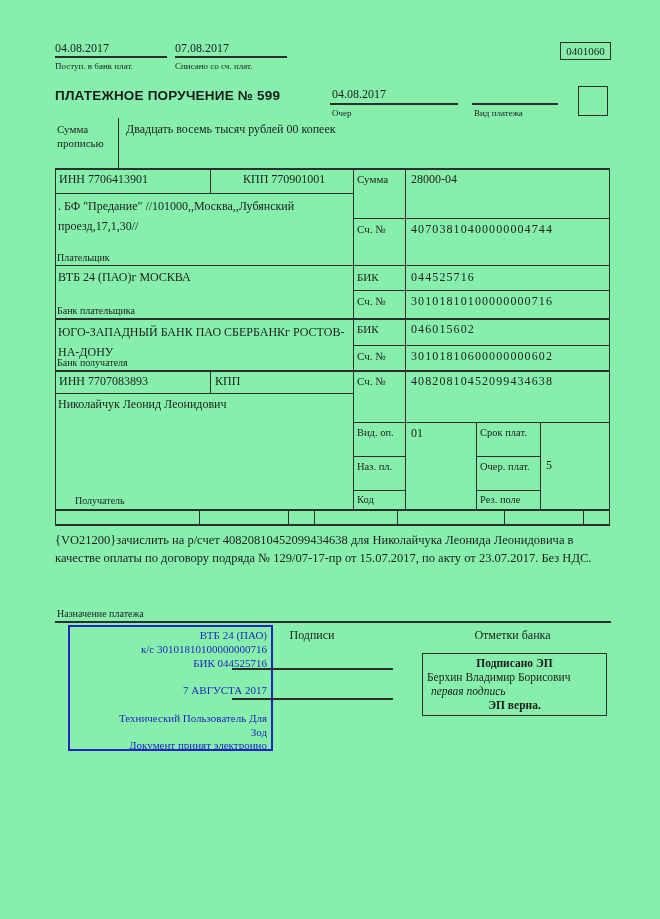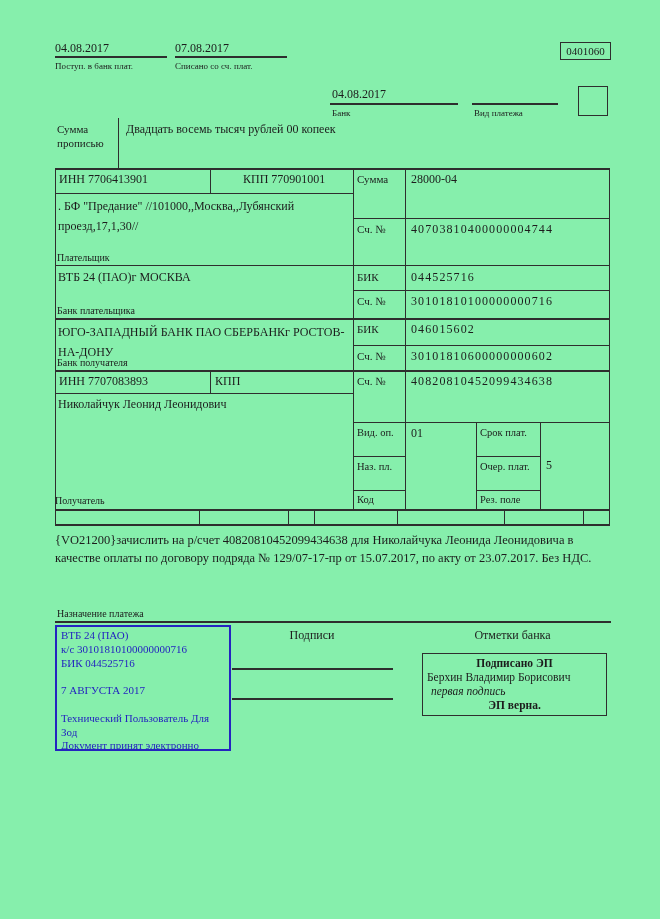--- a/index.html
+++ b/index.html
@@ -36,24 +36,25 @@
   <div class="tx" style="left:175px;top:41px;">07.08.2017</div>
   <div class="hl2" style="left:55px;top:56px;width:112px;"></div>
   <div class="hl2" style="left:175px;top:56px;width:112px;"></div>
   <div class="tx sm" style="left:55px;top:61px;">Поступ. в банк плат.</div>
   <div class="tx sm" style="left:175px;top:61px;">Списано со сч. плат.</div>
 
   <div class="box" style="left:560px;top:42px;width:51px;height:18px;">
     <div class="tx ctr" style="left:0;top:1px;width:100%;font-size:11px;">0401060</div>
   </div>
 
+  <div class="tx title" style="left:55px;top:89px;">ПЛАТЕЖНОЕ ПОРУЧЕНИЕ № 599</div>
   <div class="tx" style="left:332px;top:87px;">04.08.2017</div>
   <div class="hl2" style="left:330px;top:103px;width:128px;"></div>
   <div class="hl2" style="left:472px;top:103px;width:86px;"></div>
-  <div class="tx sm" style="left:332px;top:108px;">Банк</div>
+  <div class="tx sm" style="left:332px;top:108px;">Очер</div>
   <div class="tx sm" style="left:474px;top:108px;">Вид платежа</div>
   <div class="box" style="left:578px;top:86px;width:30px;height:30px;"></div>
 
   <div class="tx wrap" style="left:57px;top:122px;width:58px;font-size:11px;line-height:14px;">Сумма прописью</div>
   <div class="vl" style="left:118px;top:118px;height:50px;"></div>
   <div class="tx" style="left:126px;top:122px;">Двадцать восемь тысяч рублей 00 копеек</div>
 
   <div class="hl2" style="left:55px;top:168px;width:555px;"></div>
   <div class="hl" style="left:55px;top:193px;width:298px;"></div>
   <div class="hl" style="left:353px;top:218px;width:257px;"></div>
@@ -108,36 +109,36 @@
   <div class="tx num" style="left:411px;top:322px;">046015602</div>
   <div class="tx" style="left:357px;top:349px;font-size:11px;">Сч. №</div>
   <div class="tx num" style="left:411px;top:349px;">30101810600000000602</div>
   <div class="tx lb" style="left:57px;top:357px;">Банк получателя</div>
 
   <div class="tx" style="left:59px;top:374px;">ИНН 7707083893</div>
   <div class="tx" style="left:215px;top:374px;">КПП</div>
   <div class="tx" style="left:357px;top:374px;font-size:11px;">Сч. №</div>
   <div class="tx num" style="left:411px;top:374px;">40820810452099434638</div>
   <div class="tx" style="left:58px;top:397px;">Николайчук Леонид Леонидович</div>
-  <div class="tx lb" style="left:55px;top:495px;text-align:center;">Получатель</div>
+  <div class="tx lb" style="left:75px;top:495px;text-align:center;">Получатель</div>
 
   <div class="tx cl" style="left:357px;top:427px;">Вид. оп.</div>
   <div class="tx" style="left:411px;top:426px;">01</div>
   <div class="tx cl wrap" style="left:480px;top:427px;width:50px;">Срок плат.</div>
   <div class="tx cl" style="left:357px;top:461px;">Наз. пл.</div>
   <div class="tx cl wrap" style="left:480px;top:461px;width:50px;">Очер. плат.</div>
   <div class="tx" style="left:546px;top:458px;">5</div>
   <div class="tx cl" style="left:357px;top:494px;">Код</div>
   <div class="tx cl" style="left:480px;top:494px;">Рез. поле</div>
 
   <div class="tx wrap" style="left:55px;top:531px;width:556px;font-size:12.5px;line-height:18px;">{VO21200}зачислить на р/счет 40820810452099434638 для Николайчука Леонида Леонидовича в качестве оплаты по договору подряда № 129/07-17-пр от 15.07.2017, по акту от 23.07.2017. Без НДС.</div>
   <div class="tx lb" style="left:57px;top:608px;">Назначение платежа</div>
   <div class="hl2" style="left:55px;top:621px;width:556px;"></div>
 
-  <div class="stamp" style="left:55px;top:625px;width:176px;height:126px;">
+  <div class="stamp" style="left:68px;top:625px;width:205px;height:126px;text-align:right;">
     <div class="stamp-line">ВТБ 24 (ПАО)</div>
     <div class="stamp-line">к/с 30101810100000000716</div>
     <div class="stamp-line">БИК 044525716</div>
     <div class="stamp-line"></div>
     <div class="stamp-line">7 АВГУСТА 2017</div>
     <div class="stamp-line"></div>
     <div class="stamp-line">Технический Пользователь Для</div>
     <div class="stamp-line">Зод</div>
     <div class="stamp-line">Документ принят электронно</div>
   </div>

